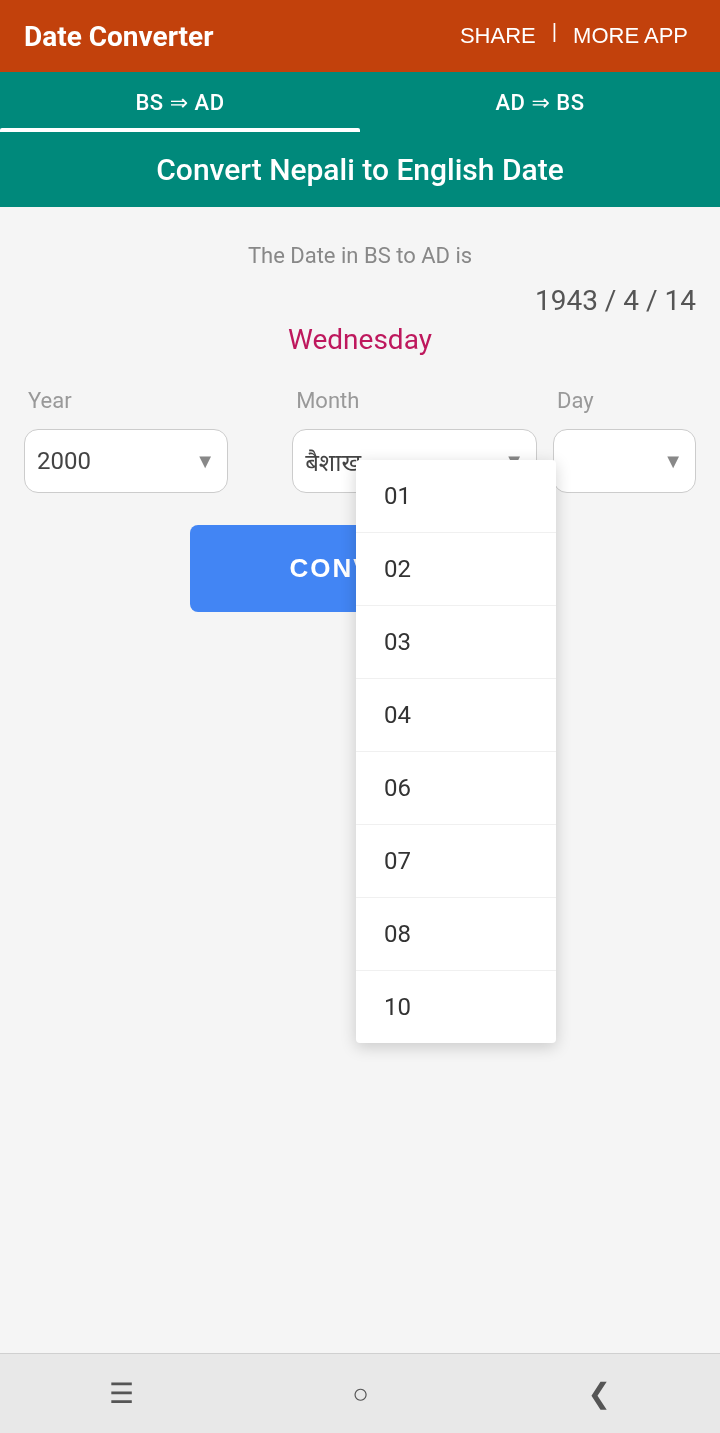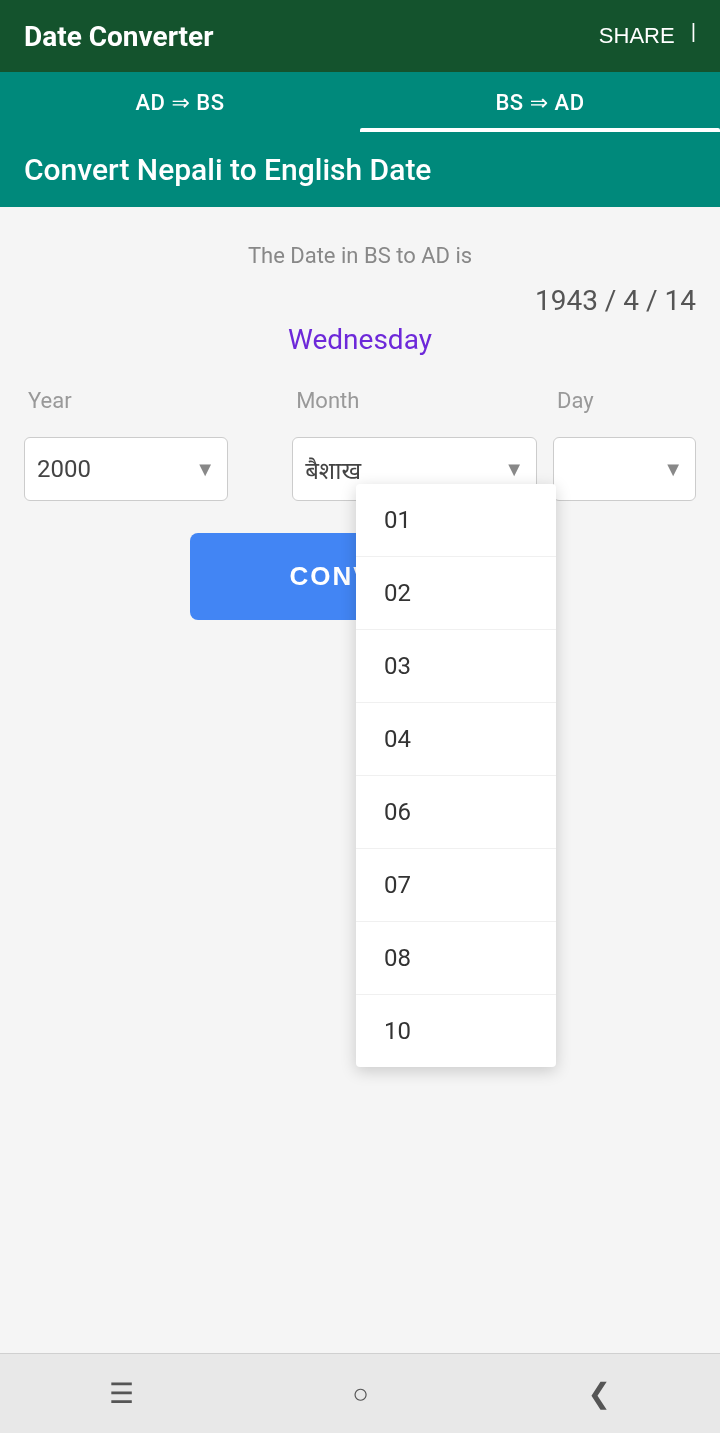--- a/index.html
+++ b/index.html
@@ -8,21 +8,21 @@
       width: 720px;
       min-height: 1433px;
       font-family: 'Roboto', Arial, sans-serif;
       background: #f0f0f0;
       display: flex;
       flex-direction: column;
     }
 
     
     .top-bar {
-      background: #14532d;
+      background: #c2410c;
       display: flex;
       align-items: center;
       justify-content: space-between;
       padding: 0 24px;
       height: 72px;
     }
     .top-bar-title {
       color: #ffffff;
       font-size: 28px;
       font-weight: 700;
@@ -72,21 +72,21 @@
       right: 0;
       height: 4px;
       background: #ffffff;
       border-radius: 2px 2px 0 0;
     }
 
     
     .banner {
       background: #00897b;
       padding: 20px 24px;
-      text-align: left;
+      text-align: center;
     }
     .banner-text {
       color: #ffffff;
       font-size: 30px;
       font-weight: 500;
     }
 
     
     .main-content {
       background: #f5f5f5;
@@ -104,56 +104,56 @@
 
     .result-date {
       text-align: right;
       color: #555555;
       font-size: 28px;
       font-weight: 400;
       margin-bottom: 6px;
     }
     .result-day {
       text-align: center;
-      color: #6d28d9;
+      color: #be185d;
       font-size: 28px;
       font-weight: 400;
       margin-bottom: 32px;
     }
 
     
     .form-row {
       display: flex;
       align-items: flex-start;
       gap: 16px;
       margin-bottom: 32px;
       position: relative;
     }
 
     .field-group {
       display: flex;
       flex-direction: column;
-      gap: 24px;
+      gap: 16px;
     }
     .field-group.year-group { flex: 1; }
     .field-group.month-group { flex: 1.2; margin-left: 48px; }
     .field-group.day-group { flex: 0.7; }
 
     .field-label {
       color: #999999;
       font-size: 22px;
       font-weight: 400;
       padding-left: 4px;
     }
 
     .select-wrapper {
       position: relative;
       background: #ffffff;
       border: 1.5px solid #cccccc;
-      border-radius: 6px;
+      border-radius: 14px;
       display: flex;
       align-items: center;
       padding: 0 12px;
       height: 64px;
       cursor: pointer;
     }
     .select-value {
       font-size: 24px;
       color: #444444;
       flex: 1;
@@ -178,21 +178,21 @@
       border: none;
       border-radius: 8px;
       padding: 28px 0;
       cursor: pointer;
       text-align: center;
     }
 
     
     .dropdown-overlay {
       position: absolute;
-      top: 96px;
+      top: 72px;
       left: 332px;
       width: 200px;
       background: #ffffff;
       border-radius: 4px;
       box-shadow: 0 4px 16px rgba(0,0,0,0.18);
       z-index: 100;
       overflow: hidden;
     }
     .dropdown-item {
       padding: 22px 28px;
@@ -229,29 +229,30 @@
     }
   </style>
 </head>
 <body>
 
 <div class="top-bar">
   <span class="top-bar-title">Date Converter</span>
   <div class="top-bar-actions">
     <button class="top-bar-btn">SHARE</button>
     <span class="top-bar-divider">|</span>
+    <button class="top-bar-btn">MORE APP</button>
   </div>
 </div>
 
 <div class="tabs">
+  <div class="tab active">
+    <span>BS ⇒ AD</span>
+  </div>
   <div class="tab">
     <span>AD ⇒ BS</span>
-  </div>
-  <div class="tab active">
-    <span>BS ⇒ AD</span>
   </div>
 </div>
 
 <div class="banner">
   <span class="banner-text">Convert Nepali to English Date</span>
 </div>
 
 <div class="main-content">
 
   <div class="subtitle">The Date in BS to AD is</div>

